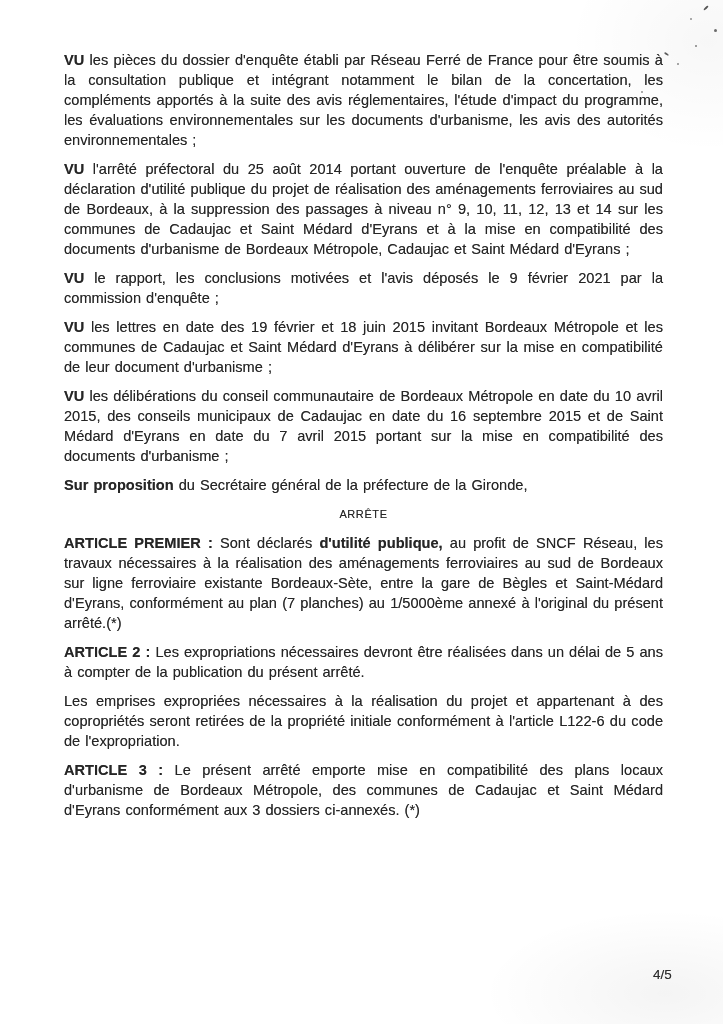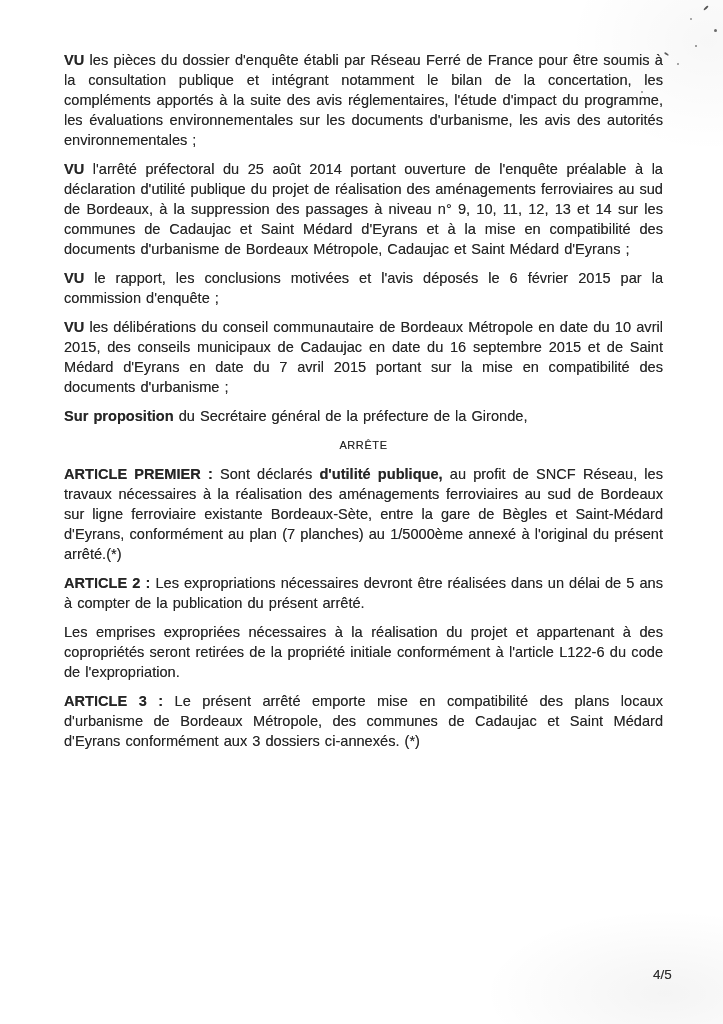--- a/index.html
+++ b/index.html
@@ -78,24 +78,28 @@
     </p>
 
 
     <p>
       <span class="lead">VU</span>
       <span>l'arrêté préfectoral du 25 août 2014 portant ouverture de l'enquête préalable à la déclaration d'utilité publique du projet de réalisation des aménagements ferroviaires au sud de Bordeaux, à la suppression des passages à niveau n° 9, 10, 11, 12, 13 et 14 sur les communes de Cadaujac et Saint Médard d'Eyrans et à la mise en compatibilité des documents d'urbanisme de Bordeaux Métropole, Cadaujac et Saint Médard d'Eyrans ;</span>
     </p>
 
     <p>
       <span class="lead">VU</span>
-      <span>le rapport, les conclusions motivées et l'avis déposés le 6 février 2015 par la commission d'enquête ;</span>
+      <span>le rapport, les conclusions motivées et l'avis déposés le 9 février 2021 par la commission d'enquête ;</span>
     </p>
 
 
+    <p>
+      <span class="lead">VU</span>
+      <span>les lettres en date des 19 février et 18 juin 2015 invitant Bordeaux Métropole et les communes de Cadaujac et Saint Médard d'Eyrans à délibérer sur la mise en compatibilité de leur document d'urbanisme ;</span>
+    </p>
 
     <p>
       <span class="lead">VU</span>
       <span>les délibérations du conseil communautaire de Bordeaux Métropole en date du 10 avril 2015, des conseils municipaux de Cadaujac en date du 16 septembre 2015 et de Saint Médard d'Eyrans en date du 7 avril 2015 portant sur la mise en compatibilité des documents d'urbanisme ;</span>
     </p>
 
     <p>
       <span class="lead">Sur proposition</span>
       <span>du Secrétaire général de la préfecture de la Gironde,</span>
     </p>

